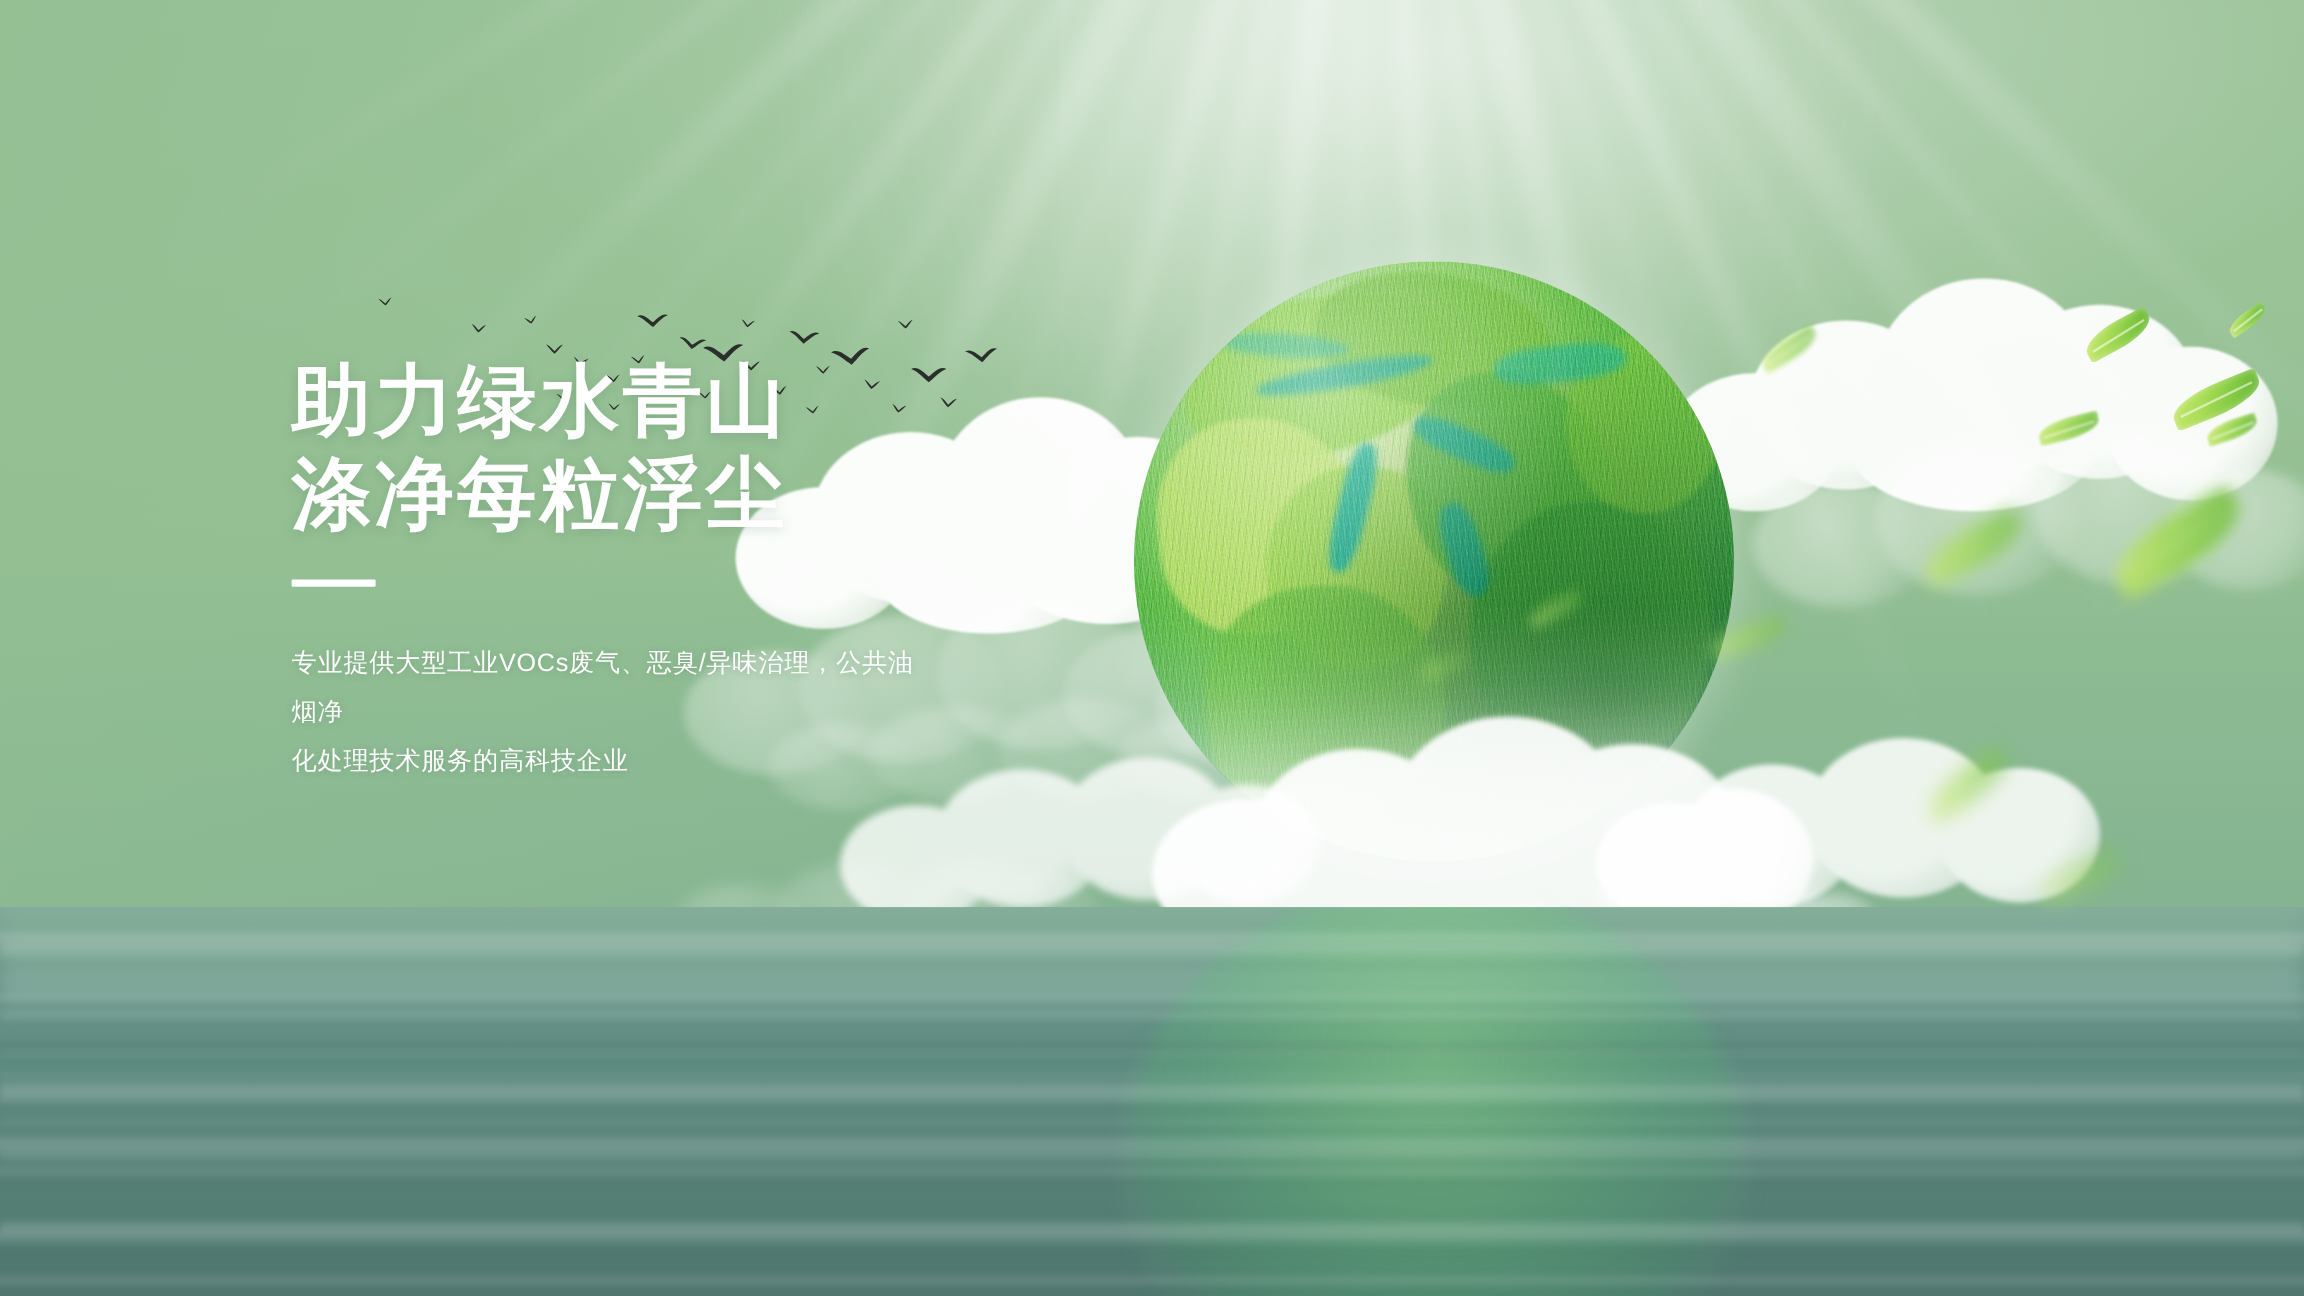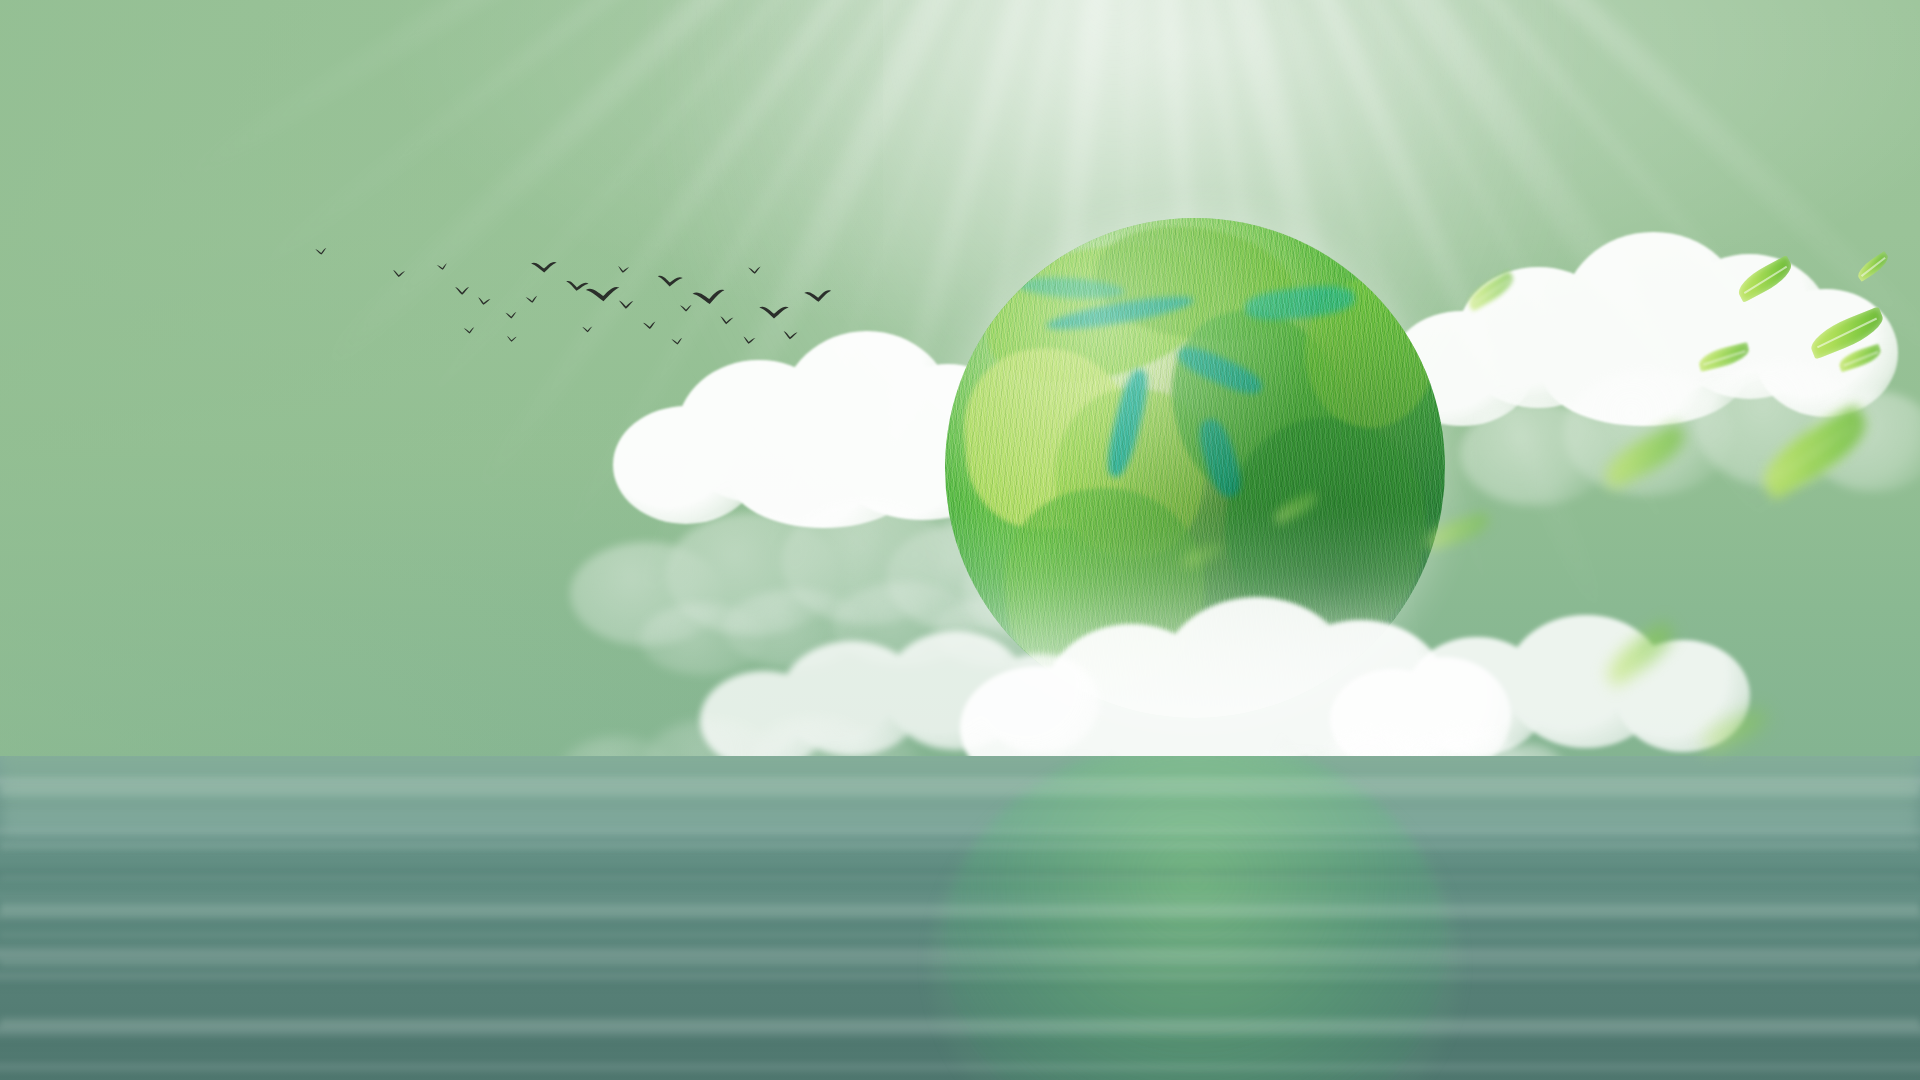--- a/index.html
+++ b/index.html
@@ -507,14 +507,25 @@
         <div class="vein"></div>
       </div>
       <div class="leaf" style="left: 1182px; top: 548px; width: 42px; height: 14px; transform: rotate(-18deg); filter: blur(6px); opacity: 0.35;">
         <div class="vein"></div>
       </div>
       <div class="leaf" style="left: 1855px; top: 260px; width: 36px; height: 13px; transform: rotate(-34deg); opacity: 0.9;">
         <div class="vein"></div>
       </div>
     </div>
 
+  <div class="copy">
+    <h1 class="headline">
+      <span class="ln">助力绿水青山</span>
+      <span class="ln">涤净每粒浮尘</span>
+    </h1>
+    <div class="divider"></div>
+    <div class="subcopy">
+      <span class="ln">专业提供大型工业VOCs废气、恶臭/异味治理，公共油烟净</span>
+      <span class="ln">化处理技术服务的高科技企业</span>
+    </div>
+  </div>
 
 </div>
 
 </body></html>

